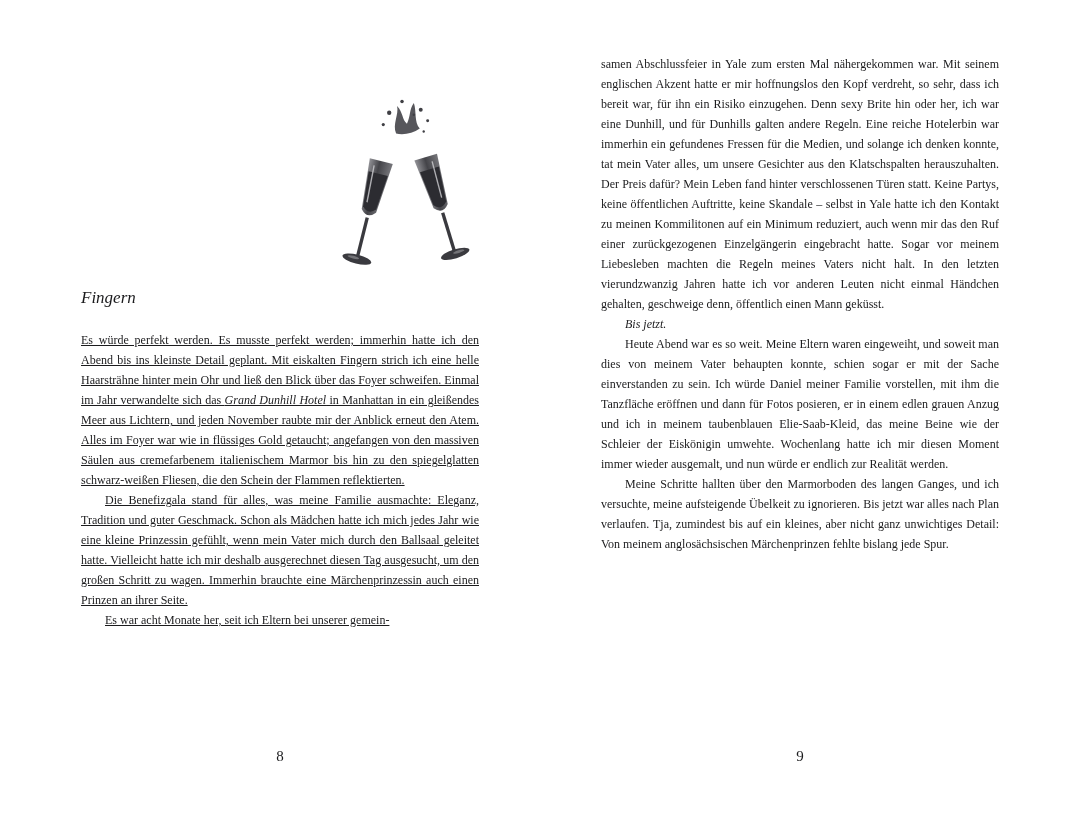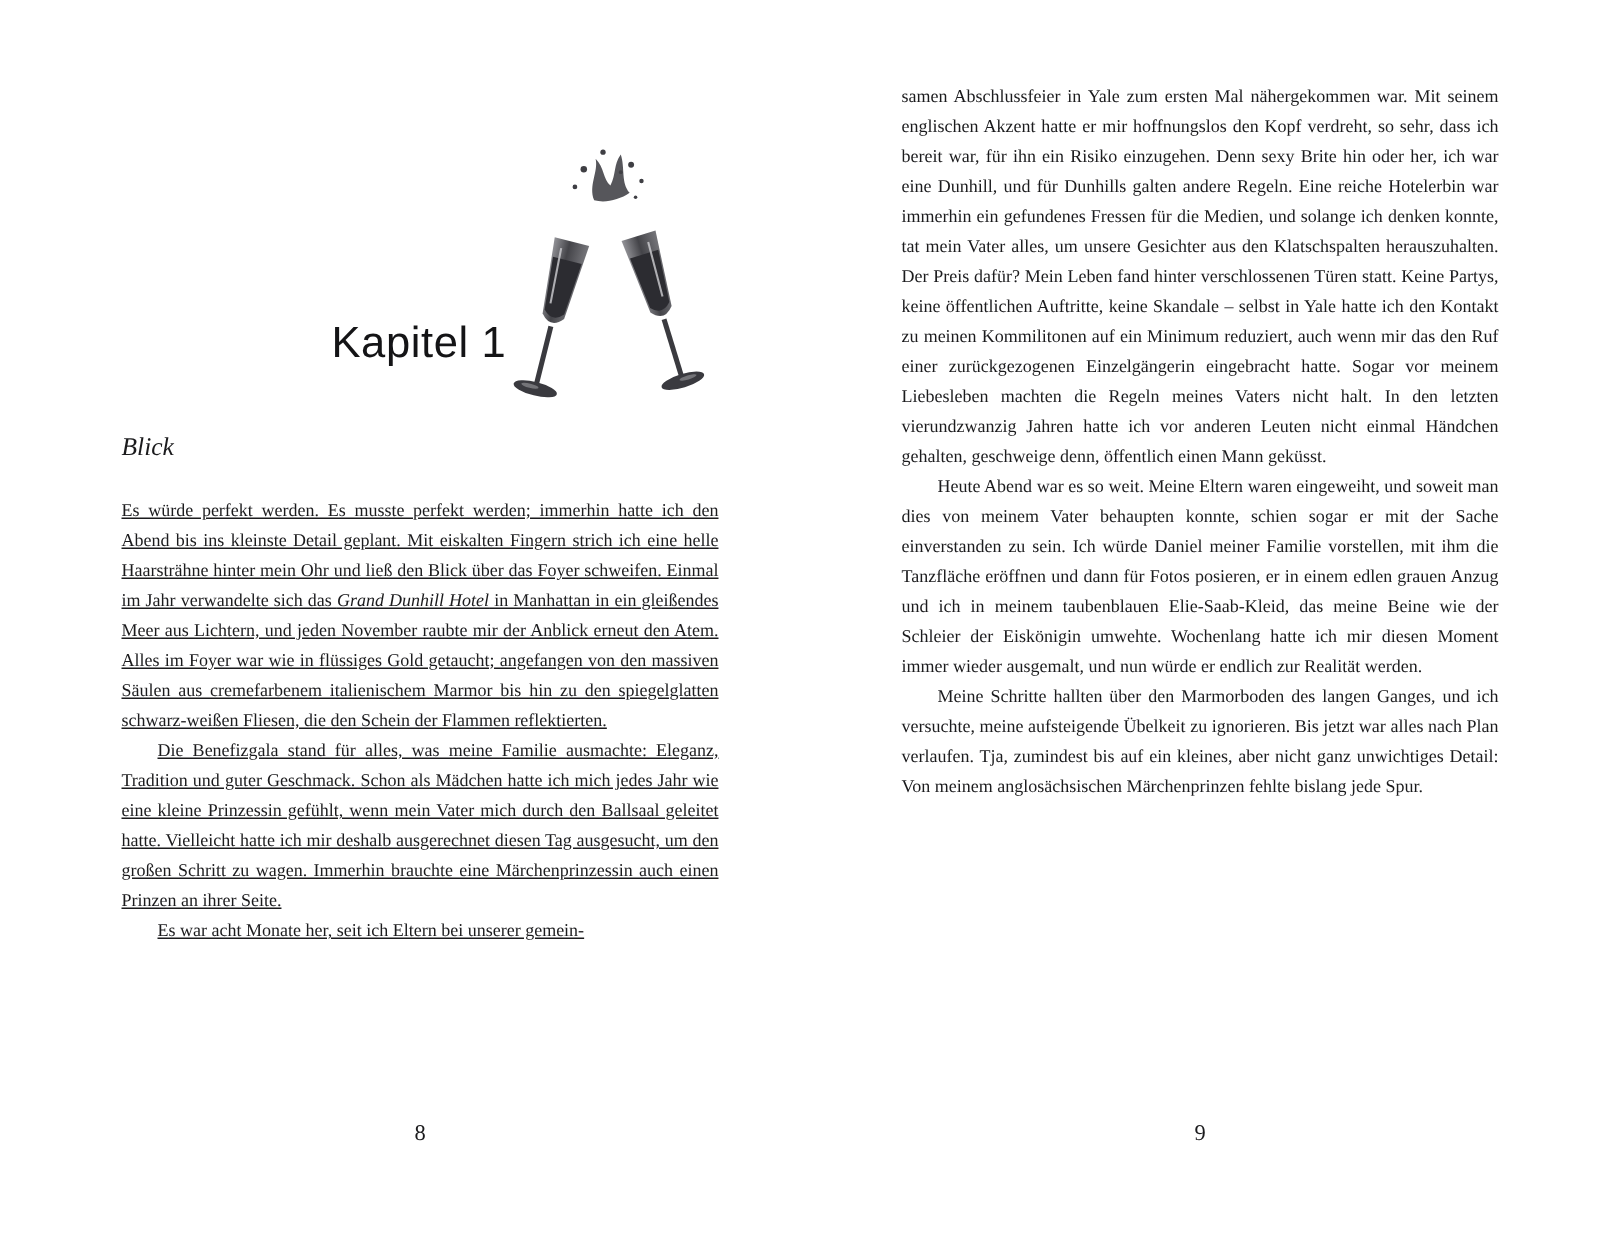--- a/index.html
+++ b/index.html
@@ -85,21 +85,20 @@
     color: #1b1b1d;
   }
 </style>
 </head>
 <body>
 
 <div class="spread">
 
   <section class="page page-left">
 
-    <h1 class="chapter-title">Kapitel 1</h1>
 
     <div class="illustration">
       <svg viewBox="0 0 150 215" xmlns="http://www.w3.org/2000/svg" aria-hidden="true">
         <defs>
           <linearGradient id="glassGrad" x1="0" y1="0" x2="1" y2="0">
             <stop offset="0" stop-color="#8d8d92"></stop>
             <stop offset="0.45" stop-color="#3a3a3f"></stop>
             <stop offset="1" stop-color="#6f6f74"></stop>
           </linearGradient>
         </defs>
@@ -128,35 +127,36 @@
           <path d="M -12 0 L -7.5 52 Q 0 61 7.5 52 L 12 0 Z" fill="url(#glassGrad)" opacity="0.95"></path>
           <path d="M -10 13 L -6.8 49 Q 0 56.5 6.8 49 L 10 13 Z" fill="#2c2c31"></path>
           <path d="M 5 6 L 3.5 44" stroke="#cfcfd3" stroke-width="1.4" fill="none" opacity="0.8"></path>
           <rect x="-1.7" y="59" width="3.4" height="42" fill="#3a3a3f"></rect>
           <ellipse cx="0" cy="102.5" rx="15" ry="4.6" fill="#3a3a3f"></ellipse>
           <ellipse cx="4" cy="101.4" rx="6" ry="1.4" fill="#8d8d92" opacity="0.7"></ellipse>
         </g>
       </svg>
     </div>
 
-    <div class="pov-name">Blick</div>
+    <div class="pov-name">Fingern</div>
 
     <div class="body-text" lang="de">
       <p class="para"><span>Es würde perfekt werden. Es musste perfekt werden; immerhin hatte ich den Abend bis ins kleinste Detail geplant. Mit eiskalten Fingern strich ich eine helle Haarsträhne hinter mein Ohr und ließ den Blick über das Foyer schweifen. Einmal im Jahr verwandelte sich das </span><em class="italic">Grand Dunhill Hotel</em><span> in Manhattan in ein gleißendes Meer aus Lichtern, und jeden November raubte mir der Anblick erneut den Atem. Alles im Foyer war wie in flüssiges Gold getaucht; angefangen von den massiven Säulen aus cremefarbenem italienischem Marmor bis hin zu den spiegelglatten schwarz-weißen Fliesen, die den Schein der Flammen reflektierten.</span></p>
       <p class="para indent">Die Benefizgala stand für alles, was meine Familie ausmachte: Eleganz, Tradition und guter Geschmack. Schon als Mädchen hatte ich mich jedes Jahr wie eine kleine Prinzessin gefühlt, wenn mein Vater mich durch den Ballsaal geleitet hatte. Vielleicht hatte ich mir deshalb ausgerechnet diesen Tag ausgesucht, um den großen Schritt zu wagen. Immerhin brauchte eine Märchenprinzessin auch einen Prinzen an ihrer Seite.</p>
       <p class="para indent">Es war acht Monate her, seit ich Eltern bei unserer gemein-</p>
     </div>
 
     <div class="page-number">8</div>
   </section>
 
   <section class="page page-right">
 
     <div class="body-text" lang="de">
       <p class="para">samen Abschlussfeier in Yale zum ersten Mal nähergekommen war. Mit seinem englischen Akzent hatte er mir hoffnungslos den Kopf verdreht, so sehr, dass ich bereit war, für ihn ein Risiko einzugehen. Denn sexy Brite hin oder her, ich war eine Dunhill, und für Dunhills galten andere Regeln. Eine reiche Hotelerbin war immerhin ein gefundenes Fressen für die Medien, und solange ich denken konnte, tat mein Vater alles, um unsere Gesichter aus den Klatschspalten herauszuhalten. Der Preis dafür? Mein Leben fand hinter verschlossenen Türen statt. Keine Partys, keine öffentlichen Auftritte, keine Skandale – selbst in Yale hatte ich den Kontakt zu meinen Kommilitonen auf ein Minimum reduziert, auch wenn mir das den Ruf einer zurückgezogenen Einzelgängerin eingebracht hatte. Sogar vor meinem Liebesleben machten die Regeln meines Vaters nicht halt. In den letzten vierundzwanzig Jahren hatte ich vor anderen Leuten nicht einmal Händchen gehalten, geschweige denn, öffentlich einen Mann geküsst.</p>
+      <p class="para indent italic">Bis jetzt.</p>
       <p class="para indent">Heute Abend war es so weit. Meine Eltern waren eingeweiht, und soweit man dies von meinem Vater behaupten konnte, schien sogar er mit der Sache einverstanden zu sein. Ich würde Daniel meiner Familie vorstellen, mit ihm die Tanzfläche eröffnen und dann für Fotos posieren, er in einem edlen grauen Anzug und ich in meinem taubenblauen Elie-Saab-Kleid, das meine Beine wie der Schleier der Eiskönigin umwehte. Wochenlang hatte ich mir diesen Moment immer wieder ausgemalt, und nun würde er endlich zur Realität werden.</p>
       <p class="para indent">Meine Schritte hallten über den Marmorboden des langen Ganges, und ich versuchte, meine aufsteigende Übelkeit zu ignorieren. Bis jetzt war alles nach Plan verlaufen. Tja, zumindest bis auf ein kleines, aber nicht ganz unwichtiges Detail: Von meinem anglosächsischen Märchenprinzen fehlte bislang jede Spur.</p>
     </div>
 
     <div class="page-number">9</div>
   </section>
 
 </div>
 
 </body></html>

